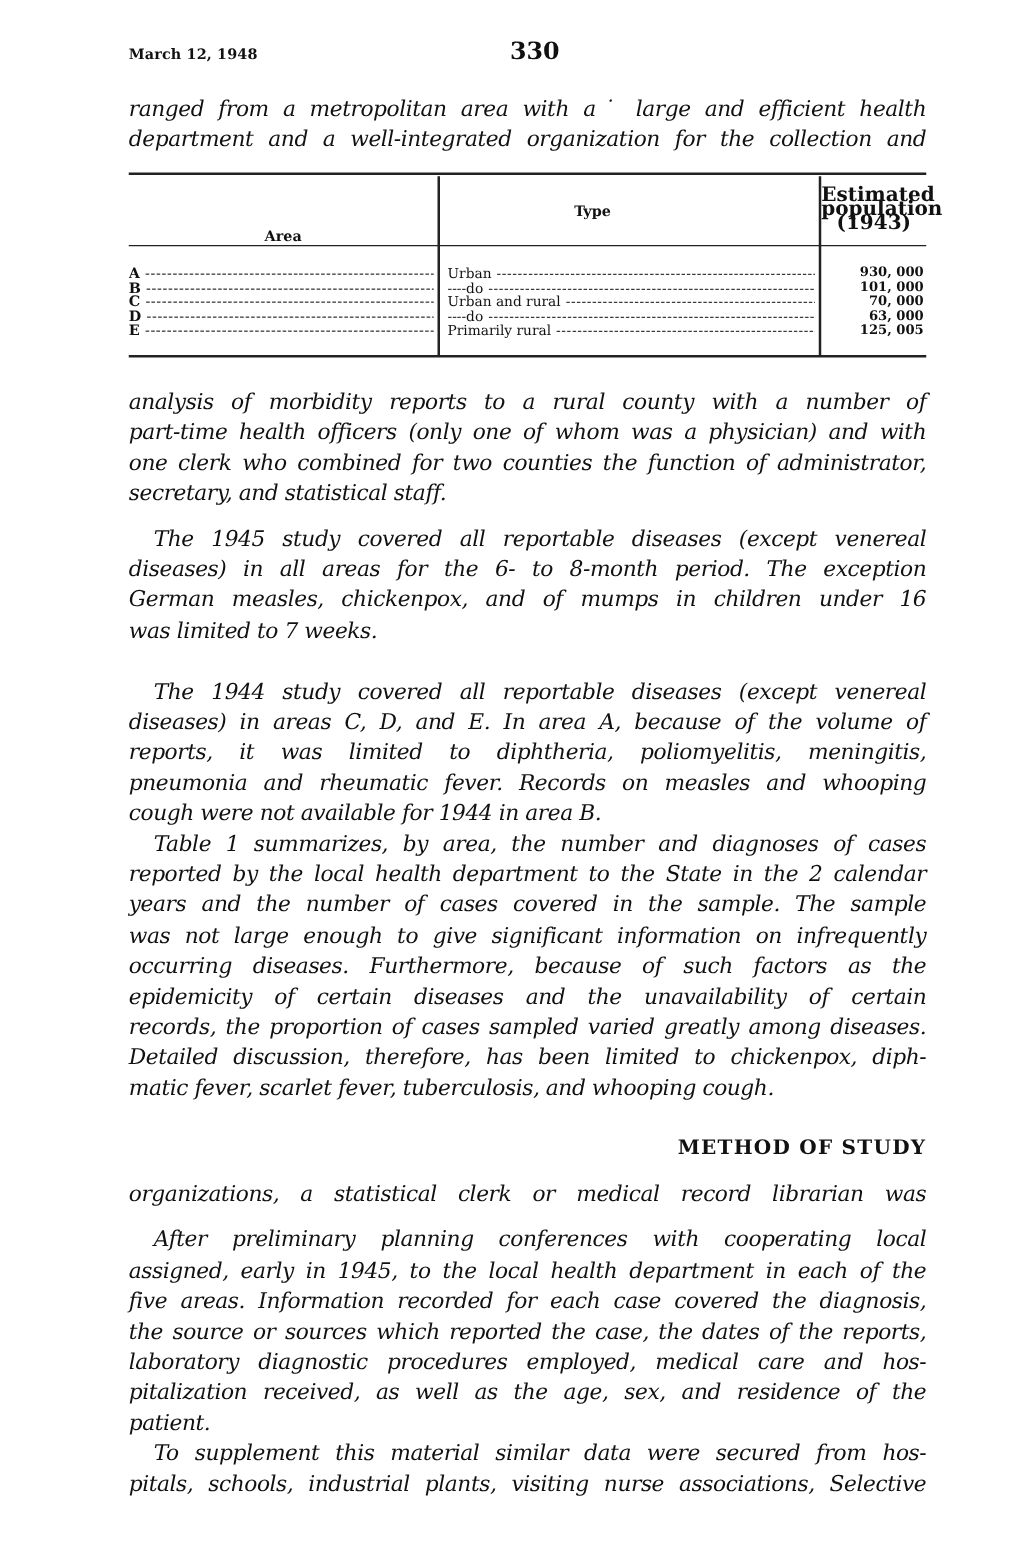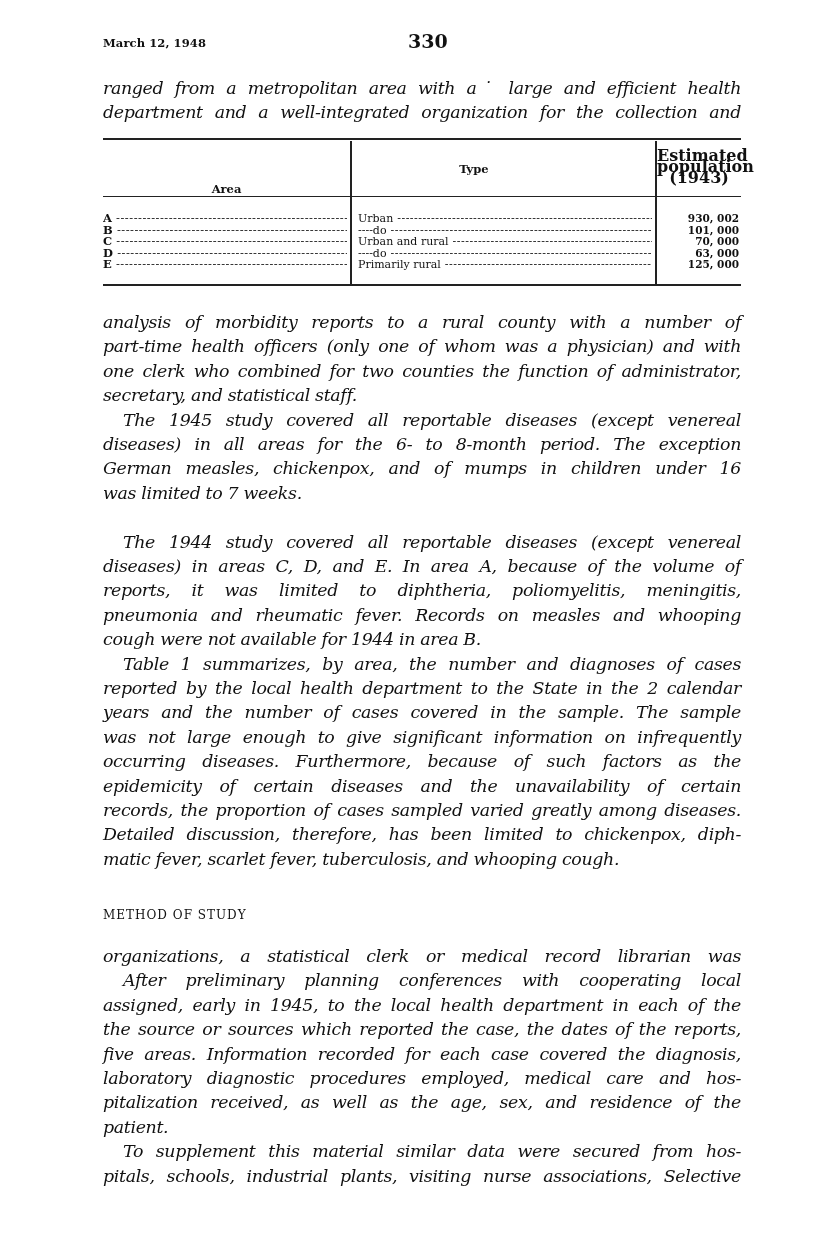--- a/index.html
+++ b/index.html
@@ -3,21 +3,21 @@
 <meta charset="utf-8">
 <style>
   html, body { margin: 0; padding: 0; background: #ffffff; }
   body { width: 816px; height: 1238px; position: relative; overflow: hidden; color: #111; font-family: "DejaVu Serif", "Liberation Serif", serif; }
   .running-head { position: absolute; top: 30px; left: 103px; width: 640px; height: 24px; }
   .rh-date { position: absolute; left: 0; top: 6px; font-size: 11.5px; font-weight: bold; letter-spacing: 0.1px; }
   .rh-page { position: absolute; left: 305px; top: 0; font-size: 19px; font-weight: bold; }
   .para { position: absolute; left: 103px; width: 638px; font-size: 17.4px; line-height: 24.4px; text-align: justify; letter-spacing: -0.35px; word-spacing: 0px; font-style: italic; }
   .para .line { display: block; text-align: justify; text-align-last: justify; white-space: nowrap; overflow: visible; }
   .para .line.last { text-align-last: left; }
-  .para .line.indent { padding-left: 20px; }
+  .para .line.indent { padding-left: 20px; margin-top: 12px; }
 
   
   .tbl { position: absolute; left: 103px; top: 138px; width: 638px; height: 148px; font-size: 11px; }
   .rule { position: absolute; left: 0; width: 638px; background: #222; }
   .rule.top { top: 0; height: 1.5px; }
   .rule.mid { top: 58px; height: 1px; }
   .rule.bot { top: 146px; height: 2px; }
   .vline { position: absolute; top: 3px; width: 1.5px; height: 143px; background: #222; }
   .vline.v1 { left: 247px; }
   .vline.v2 { left: 552px; }
@@ -26,21 +26,21 @@
   .th.type { left: 249px; width: 244px; top: 26px; }
   .th.pop { left: 554px; width: 84px; top: 12px; font-size: 16px; }
   .rows { position: absolute; top: 75px; left: 0; width: 638px; }
   .row { position: relative; height: 11.6px; line-height: 11.6px; }
   .cell { position: absolute; top: 0; overflow: hidden; white-space: nowrap; font-family: "DejaVu Serif", serif; }
   .cell.area { left: 0; width: 244px; font-weight: bold; font-size: 11.5px; }
   .cell.type { left: 255px; width: 294px; font-size: 11px; }
   .cell.pop { left: 556px; width: 80px; text-align: right; font-weight: bold; font-size: 10.5px; }
   .dots::after { content: " ---------------------------------------------------------------------------------------------------------"; font-weight: normal; letter-spacing: 0.5px; }
 
-  .section-head { position: absolute; top: 908px; left: 103px; width: 638px; text-align: left; font-size: 12px; font-weight: normal; letter-spacing: 1px; }
+  .section-head { position: absolute; top: 908px; left: 103px; width: 638px; text-align: right; font-size: 16px; font-weight: bold; letter-spacing: 1px; }
 </style>
 </head>
 <body>
 
 <div class="running-head">
   <span class="rh-date">March 12, 1948</span>
   <span class="rh-page">330</span>
 </div>
 
 <div class="para" style="top:76px;">
@@ -60,41 +60,41 @@
   <div class="th pop">
     <div>Estimated</div>
     <div>population</div>
     <div>(1943)</div>
   </div>
 
   <div class="rows">
     <div class="row">
       <span class="cell area dots">A</span>
       <span class="cell type dots">Urban</span>
-      <span class="cell pop">930, 002</span>
+      <span class="cell pop">930, 000</span>
     </div>
     <div class="row">
       <span class="cell area dots">B</span>
       <span class="cell type dots">----do</span>
       <span class="cell pop">101, 000</span>
     </div>
     <div class="row">
       <span class="cell area dots">C</span>
       <span class="cell type dots">Urban and rural</span>
       <span class="cell pop">70, 000</span>
     </div>
     <div class="row">
       <span class="cell area dots">D</span>
       <span class="cell type dots">----do</span>
       <span class="cell pop">63, 000</span>
     </div>
     <div class="row">
       <span class="cell area dots">E</span>
       <span class="cell type dots">Primarily rural</span>
-      <span class="cell pop">125, 000</span>
+      <span class="cell pop">125, 005</span>
     </div>
   </div>
 </div>
 
 <div class="para" style="top:310px;">
   <span class="line">analysis of morbidity reports to a rural county with a number of</span>
   <span class="line">part-time health officers (only one of whom was a physician) and with</span>
   <span class="line">one clerk who combined for two counties the function of administrator,</span>
   <span class="line last">secretary, and statistical staff.</span>
 </div>
@@ -125,22 +125,22 @@
   <span class="line">Detailed discussion, therefore, has been limited to chickenpox, diph-</span>
   <span class="line last">matic fever, scarlet fever, tuberculosis, and whooping cough.</span>
 </div>
 
 <div class="section-head">METHOD OF STUDY</div>
 
 <div class="para" style="top:944px;">
   <span class="line">organizations, a statistical clerk or medical record librarian was</span>
   <span class="line indent">After preliminary planning conferences with cooperating local</span>
   <span class="line">assigned, early in 1945, to the local health department in each of the</span>
+  <span class="line">five areas.  Information recorded for each case covered the diagnosis,</span>
   <span class="line">the source or sources which reported the case, the dates of the reports,</span>
-  <span class="line">five areas.  Information recorded for each case covered the diagnosis,</span>
   <span class="line">laboratory diagnostic procedures employed, medical care and hos-</span>
   <span class="line">pitalization received, as well as the age, sex, and residence of the</span>
   <span class="line last">patient.</span>
 </div>
 
 <div class="para" style="top:1139.2px;">
   <span class="line indent">To supplement this material similar data were secured from hos-</span>
   <span class="line">pitals, schools, industrial plants, visiting nurse associations, Selective</span>
 </div>
 

